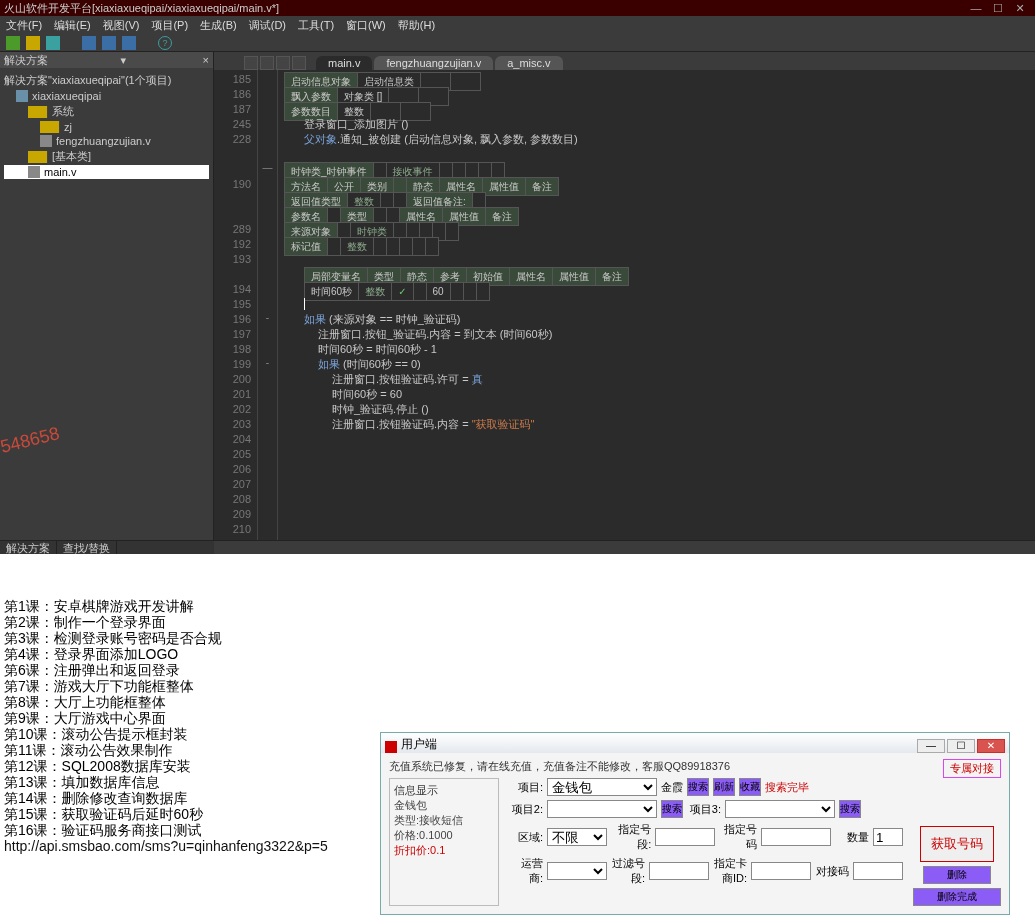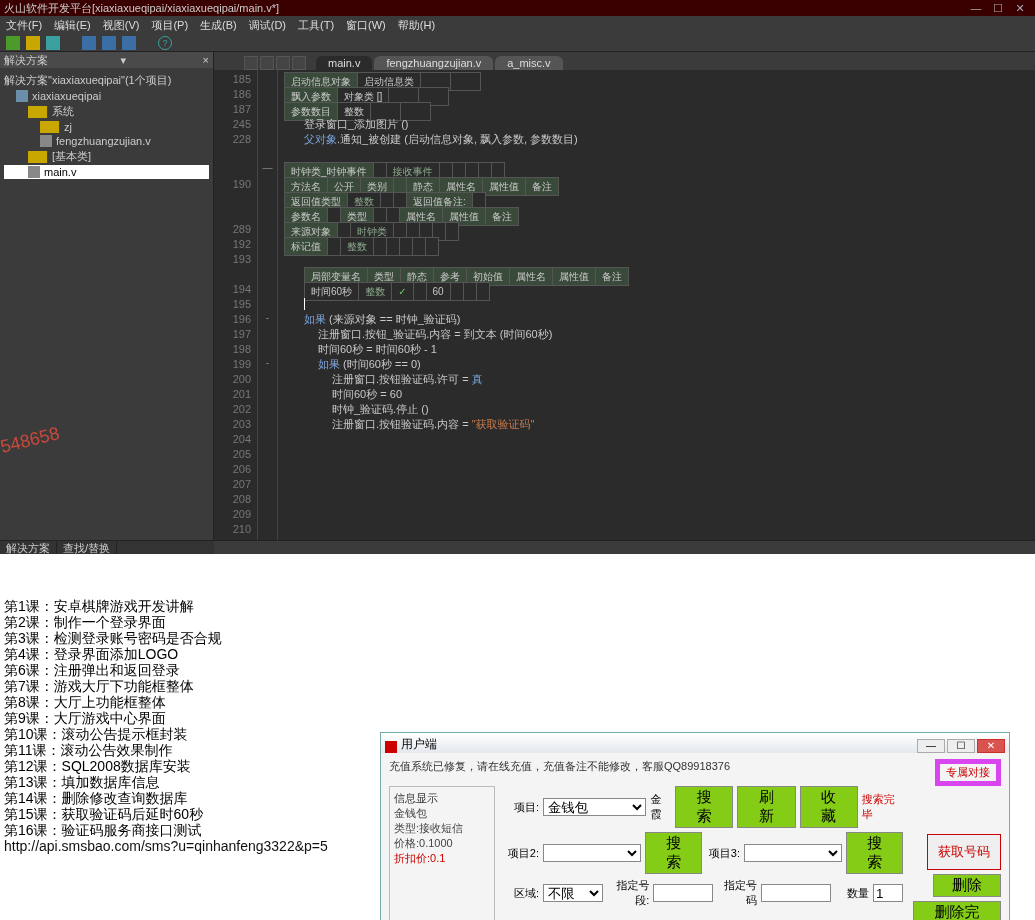--- a/index.html
+++ b/index.html
@@ -65,33 +65,33 @@
 
 
 .appwin{position:absolute;left:380px;top:732px;width:630px;border:1px solid #7aa;background:#f4f4f4;font-size:12px}
 .apptitle{height:20px;background:linear-gradient(#fff,#e4e9ee);display:flex;align-items:flex-end;padding:0 4px}
 .apptitle .ticon2{width:12px;height:12px;background:#c00;margin-right:4px}
 .apptitle .sp{flex:1}
 .apptitle .wb{width:28px;height:14px;border:1px solid #aaa;margin-left:2px;text-align:center;line-height:12px;font-size:10px;background:#eee}
 .apptitle .wb.close{background:#d9534f;border-color:#c9302c;color:#fff}
 .appbody{padding:6px 8px 8px 8px}
 .notice{font-size:11px;color:#333;display:flex}
-.notice .rtbtn{margin-left:auto;border:5px solid #d946ef;color:#c00;padding:1px 6px;font-size:11px}
+.notice .rtbtn{margin-left:auto;border:1px solid #d946ef;color:#c00;padding:1px 6px;font-size:11px}
 .flex{display:flex;gap:10px}
 .infobox{border:1px solid #bbb;width:116px;padding:4px;font-size:11px}
 .infobox .t{color:#333}
 .infobox .s{color:#444}
 .infobox .s2{color:#c00}
 .formcol{flex:1}
 .frow{display:flex;align-items:center;gap:4px;margin-bottom:4px;font-size:11px}
 .frow label{min-width:34px;text-align:right}
 .frow .inp{border:1px solid #888;height:18px;background:#fff;padding:0 2px}
 .frow .sel{border:1px solid #888;height:18px;background:#fff;min-width:60px}
-.btn{border:1px solid #888;background:#84cc16;padding:1px 14px;font-size:15px}
-.rightcol{display:flex;flex-direction:column;gap:4px;align-items:flex-end}
+.btn{border:1px solid #888;background:#8b5cf6;padding:1px 0;font-size:10px}
+.rightcol{display:flex;flex-direction:column;gap:4px;align-items:center}
 .bigbtn{border:1px solid #c00;color:#c00;padding:8px 10px;font-size:13px}
 
 </style>
 </head>
 <body>
 
 <div class="ide">
 
   <div class="titlebar">
     <span>火山软件开发平台[xiaxiaxueqipai/xiaxiaxueqipai/main.v*]</span>
@@ -460,20 +460,30 @@
         <div class="frow">
           <label>区域:</label>
           <select class="sel"><option>不限</option></select>
           <label>指定号段:</label>
           <input class="inp" style="width: 60px;">
           <label>指定号码</label>
           <input class="inp" style="width: 70px;">
           <label>数量</label>
           <input class="inp" style="width: 30px;" value="1">
         </div>
+        <div class="frow">
+          <label>运营商:</label>
+          <select class="sel" style="width:50px"><option></option></select>
+          <label>过滤号段:</label>
+          <input class="inp" style="width: 60px;">
+          <label>指定卡商ID:</label>
+          <input class="inp" style="width: 60px;">
+          <label>对接码</label>
+          <input class="inp" style="width: 50px;">
+        </div>
       </div>
 
       <div class="rightcol">
         <div style="height:20px"></div>
         <div style="height:20px"></div>
         <button class="bigbtn">获取号码</button>
         <button class="btn" style="width:68px">删除</button>
         <button class="btn" style="width:88px">删除完成</button>
       </div>
     </div>

